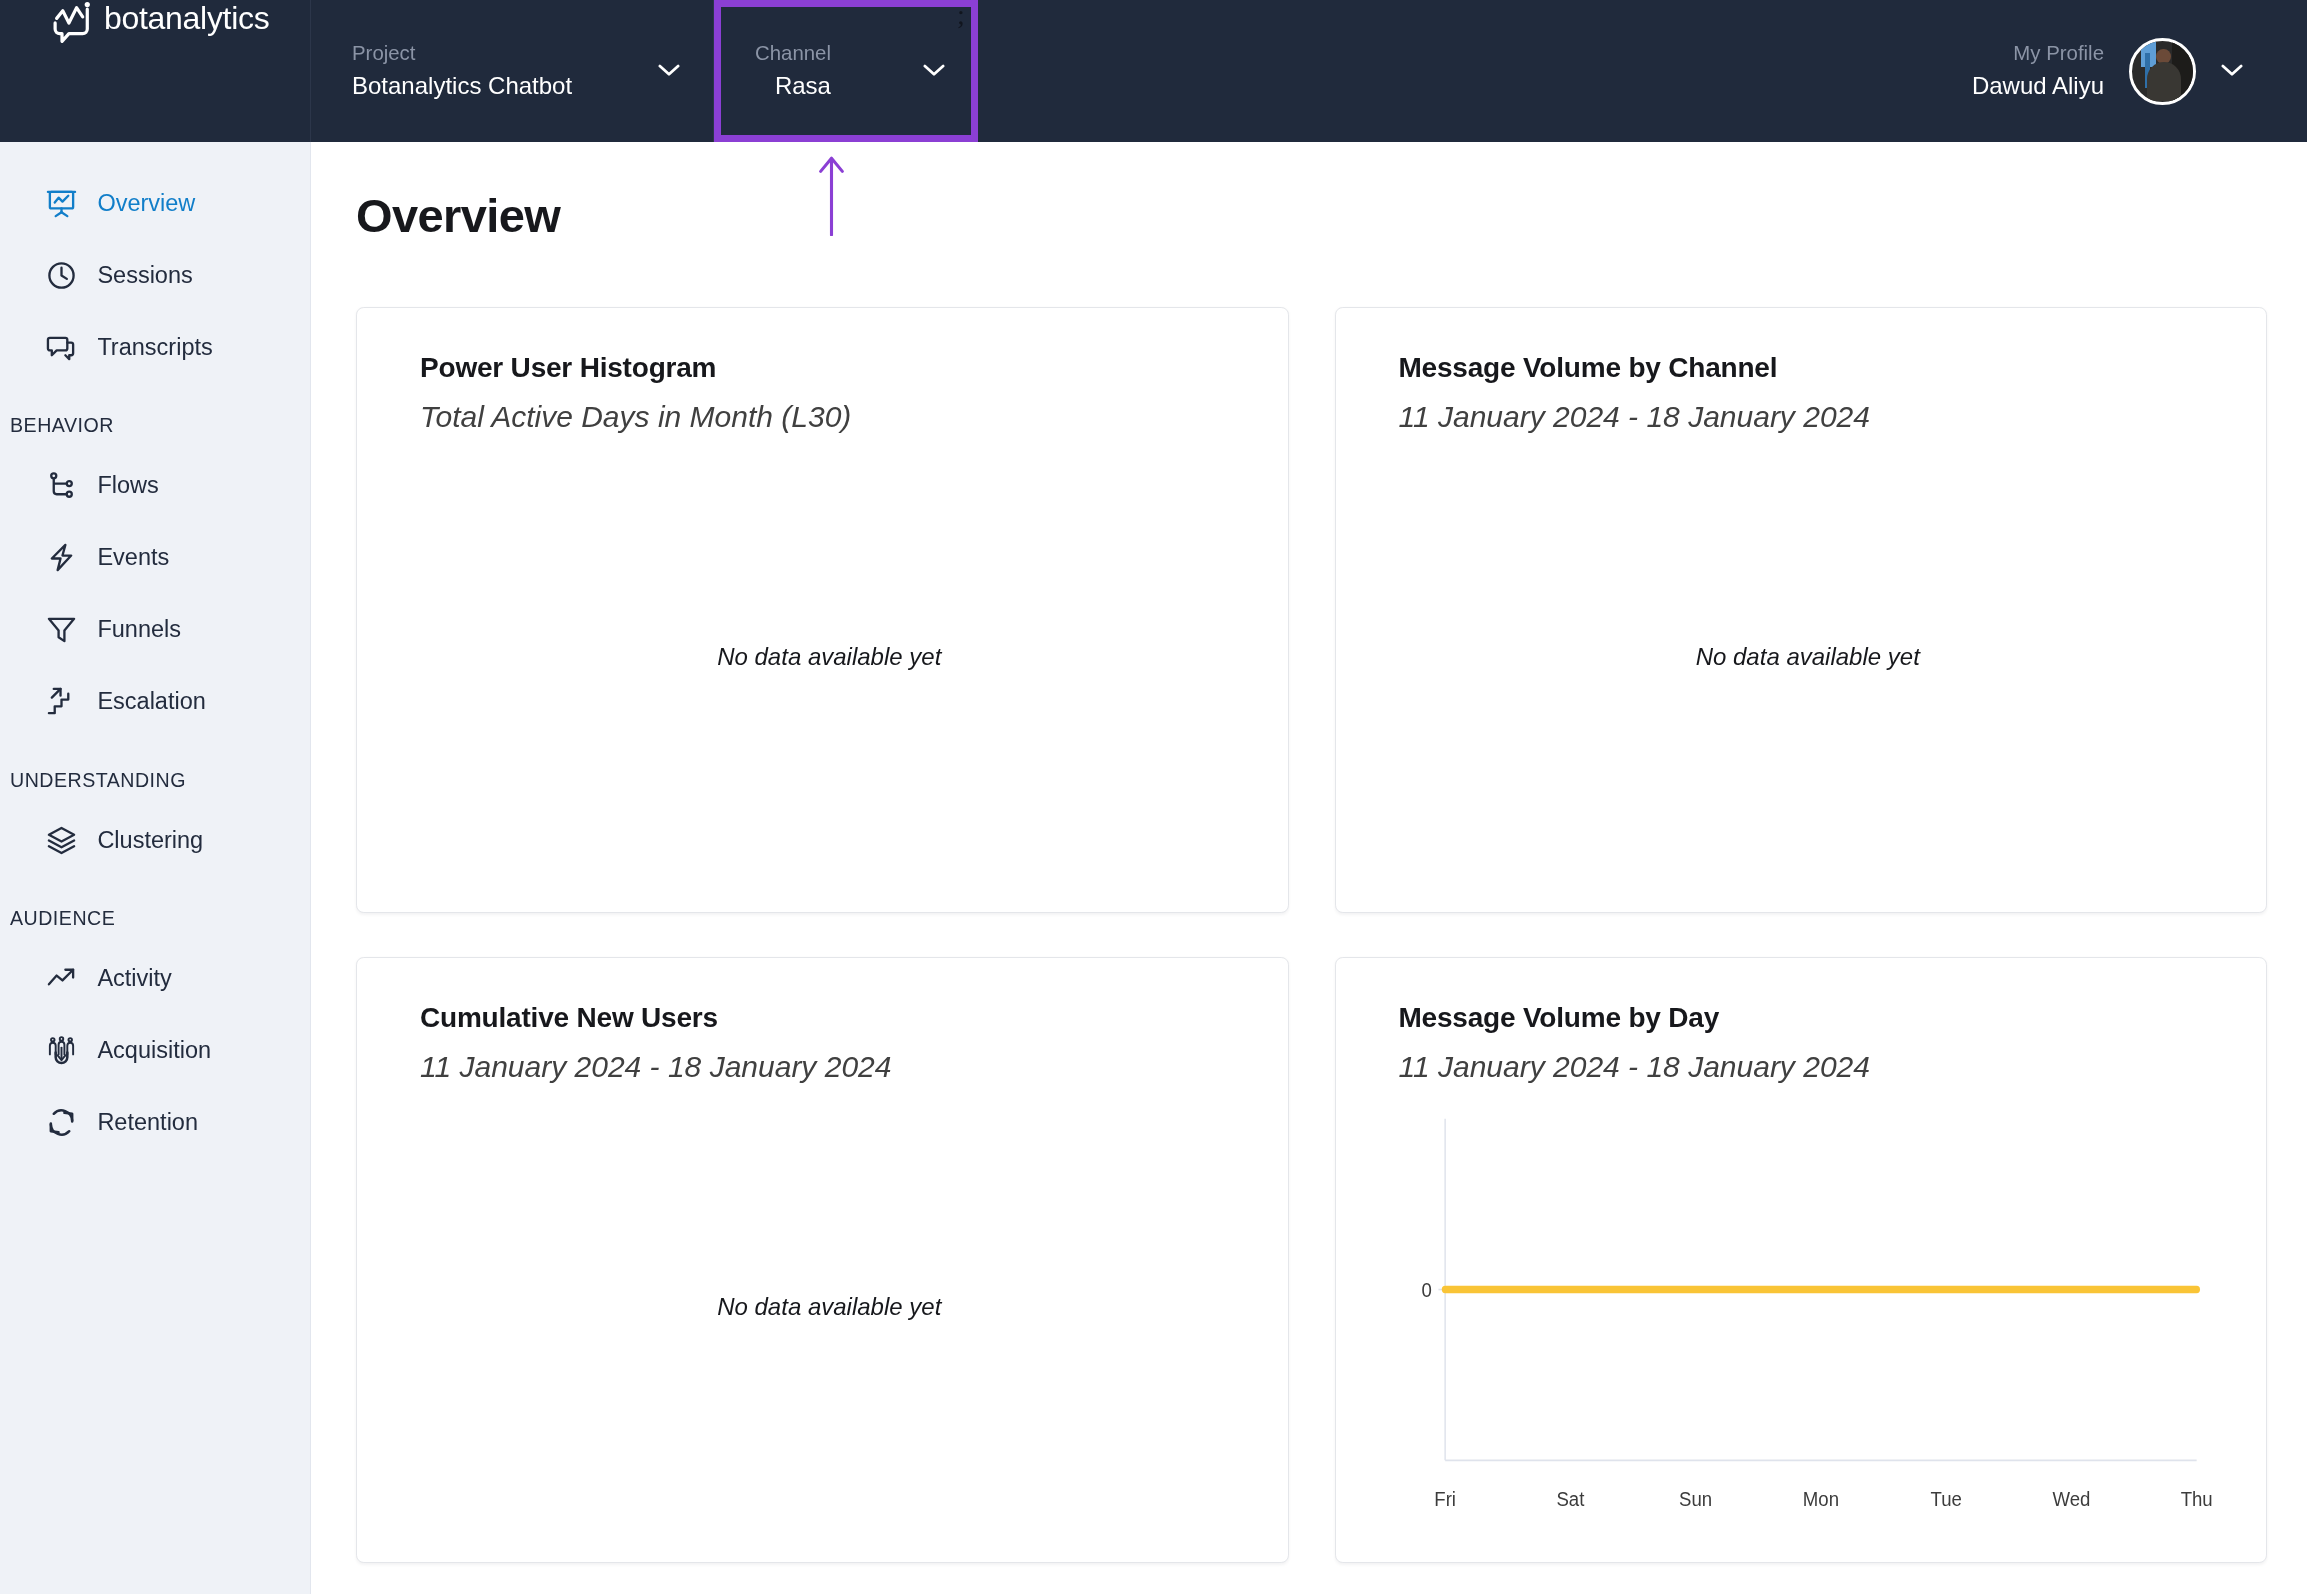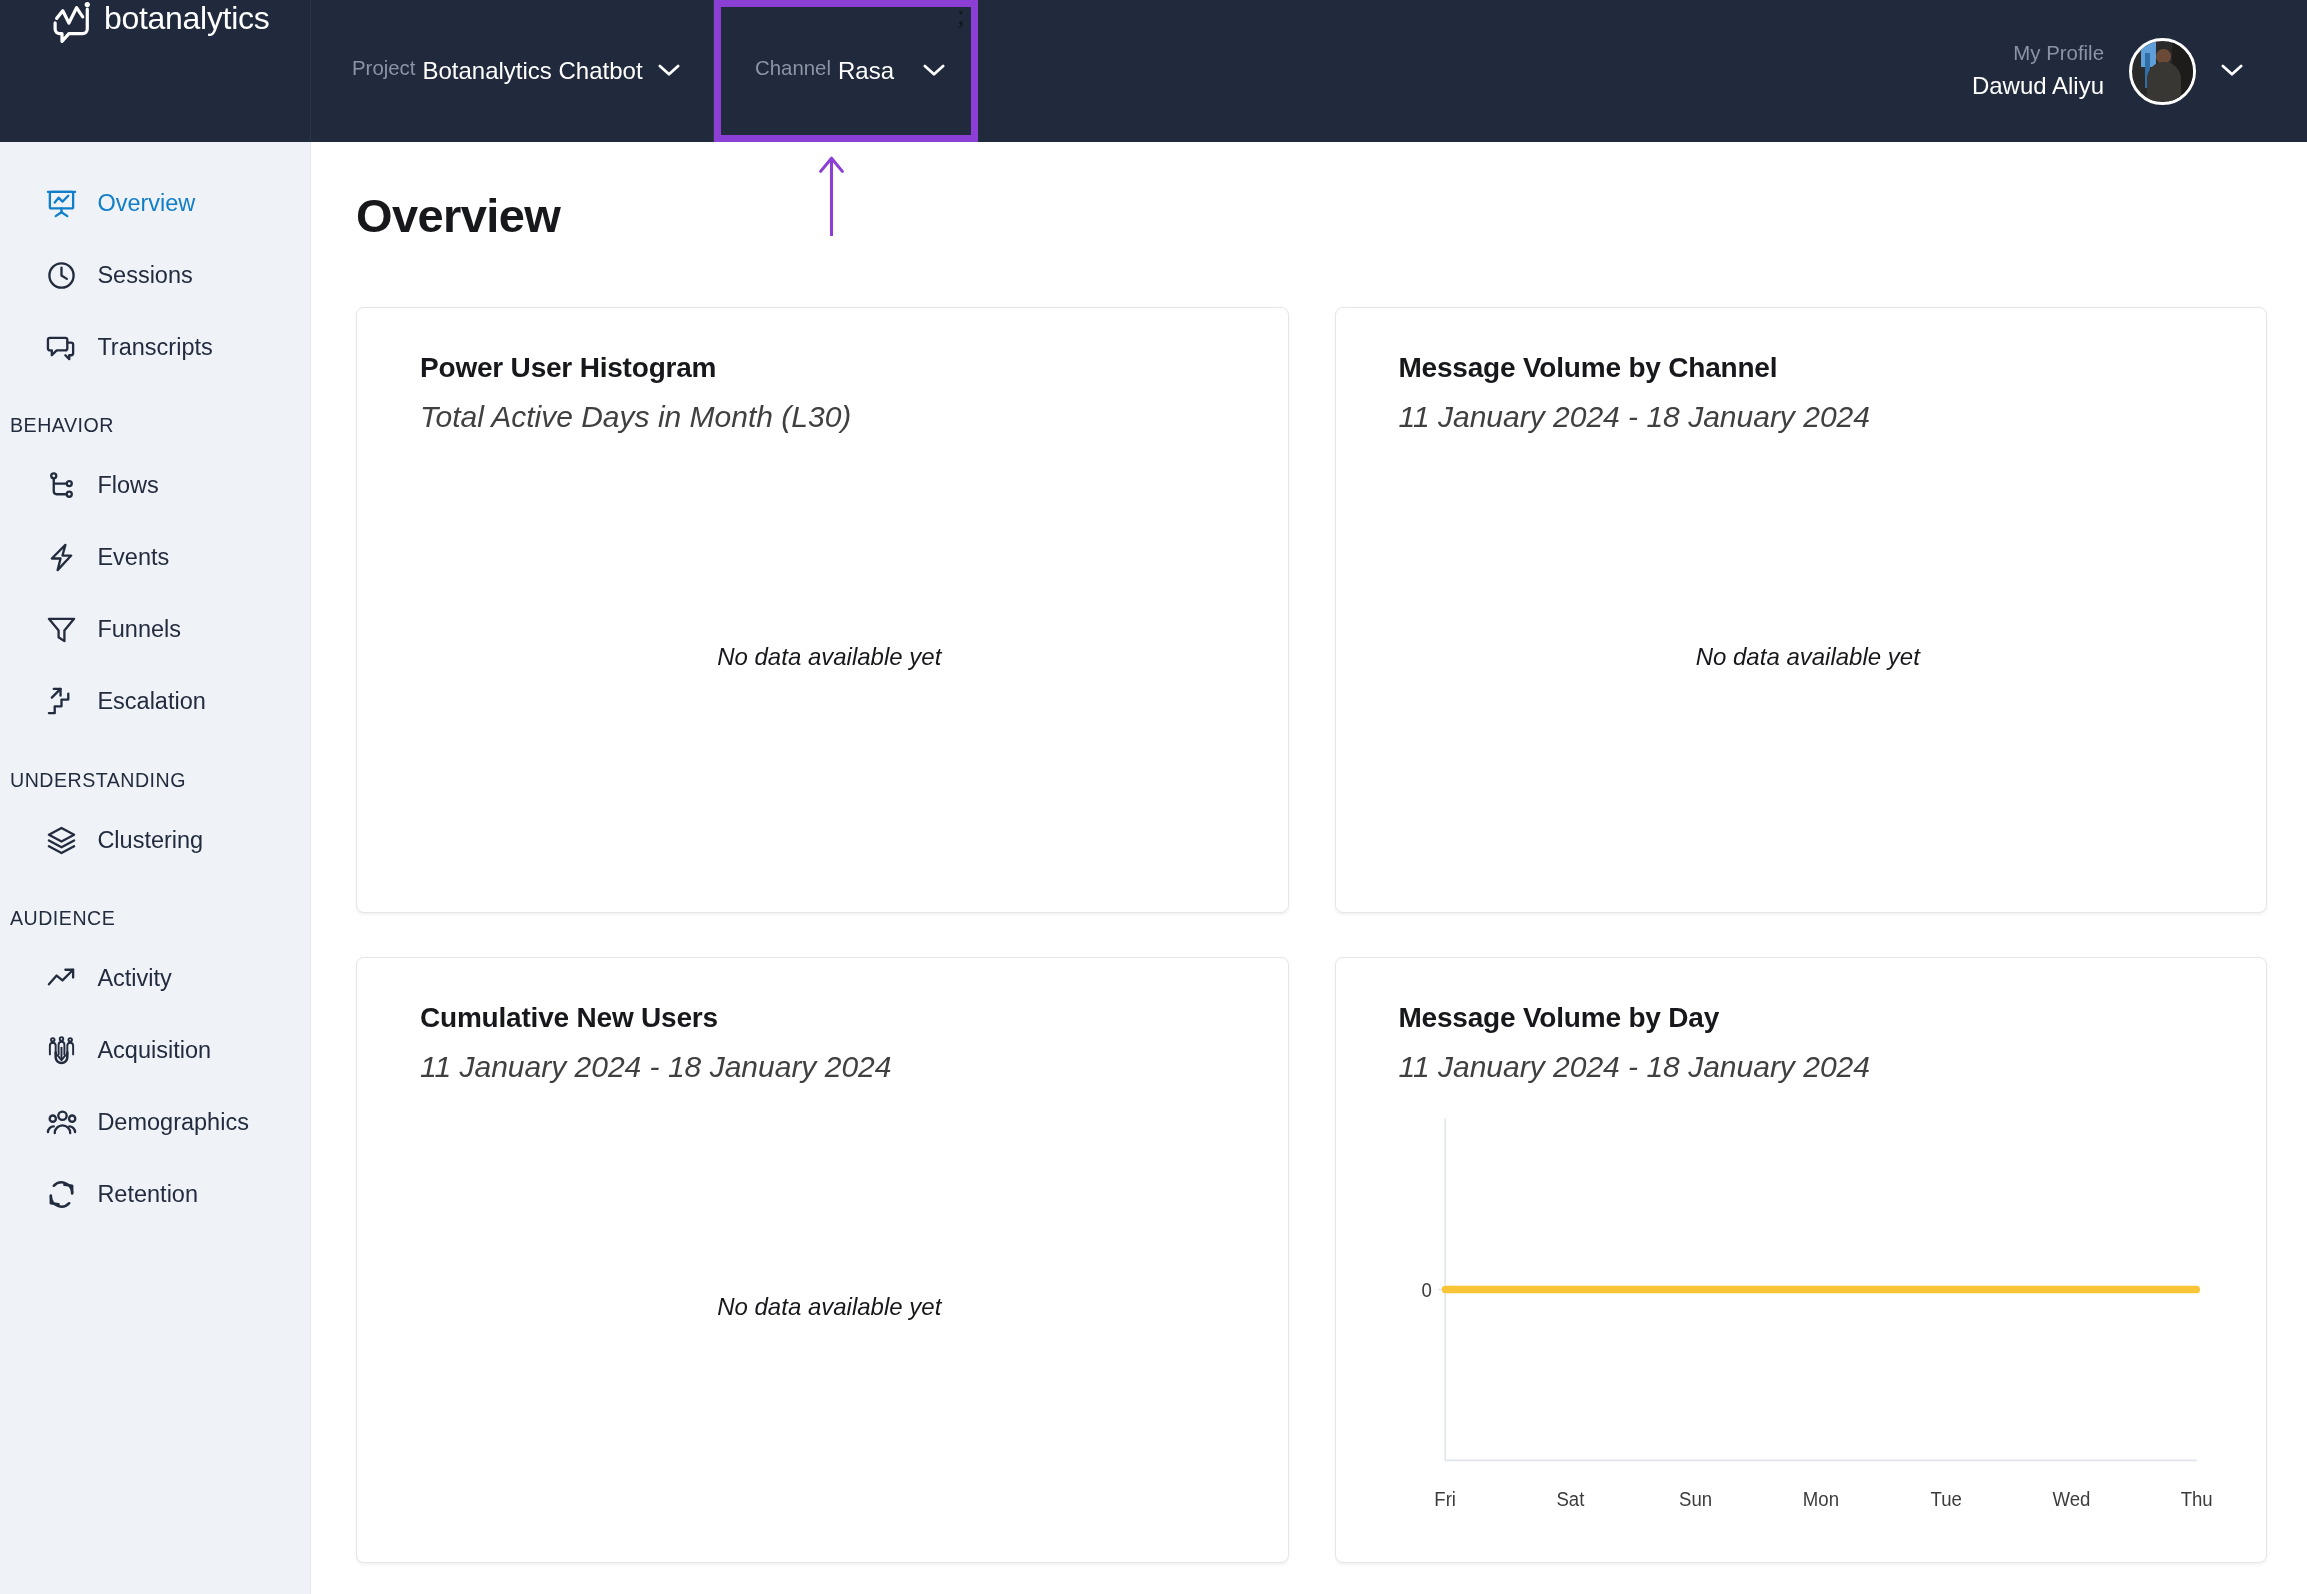--- a/index.html
+++ b/index.html
@@ -49,21 +49,21 @@
     border-right: 1.6px solid #2c364a;
     cursor: pointer;
   }
   .selector.project { width: 403px; flex: 0 0 403px; }
   .selector.channel {
     width: 264px; flex: 0 0 264px;
     outline: 7px solid #8b3fd4;
     outline-offset: -7px;
     border-right: none;
   }
-  .sel-texts { display: flex; flex-direction: row; gap: 7px; }
+  .sel-texts { display: flex; flex-direction: column; gap: 7px; }
   .sel-label {
     color: #8b94a6;
     font-size: 20.4px;
   }
   .sel-value {
     color: #ffffff;
     font-size: 24px;
     text-align: right;
   }
   .chev {
@@ -398,33 +398,20 @@
           <path d="M13 20 V10 a3 3 0 0 1 6 0 V20"></path>
           <path d="M22 20 V11 a3 3 0 0 1 6 0 V20"></path>
         <path d="M10 18 v5 a6 6 0 0 0 12 0 v-5" stroke-width="2.6"></path>
         <path d="M16 13 V25"></path>
           <path d="M12 21 L16 26 L20 21"></path>
       </svg>
     </span>
     <span class="nav-text">Acquisition</span>
   </div>
 
-  <div class="nav-item">
-    <span class="nav-ico">
-      <svg viewBox="0 0 32 32" width="31" height="31" fill="none" stroke="#232c3e" stroke-width="2.4" stroke-linecap="round" stroke-linejoin="round">
-        <circle cx="17" cy="9" r="4.3"></circle>
-        <path d="M9 27 a8 8 0 0 1 16 0"></path>
-        <circle cx="7" cy="12" r="3.2"></circle>
-        <path d="M2 26 a6 6 0 0 1 6 -6"></path>
-        <circle cx="27" cy="12" r="3.2"></circle>
-        <path d="M30 26 a6 6 0 0 0 -6 -6"></path>
-      </svg>
-    </span>
-    <span class="nav-text">Demographics</span>
-  </div>
 
   <div class="nav-item">
     <span class="nav-ico">
       <svg viewBox="0 0 32 32" width="31" height="31" fill="none" stroke="#232c3e" stroke-width="2.6" stroke-linecap="round" stroke-linejoin="round">
         <path d="M27 14 A11 11 0 0 0 8 7"></path>
           <path d="M5 18 A11 11 0 0 0 24 25"></path>
         <path d="M19 6 L27 7 L27 15"></path>
           <path d="M13 26 L5 25 L5 17"></path>
       </svg>
     </span>

